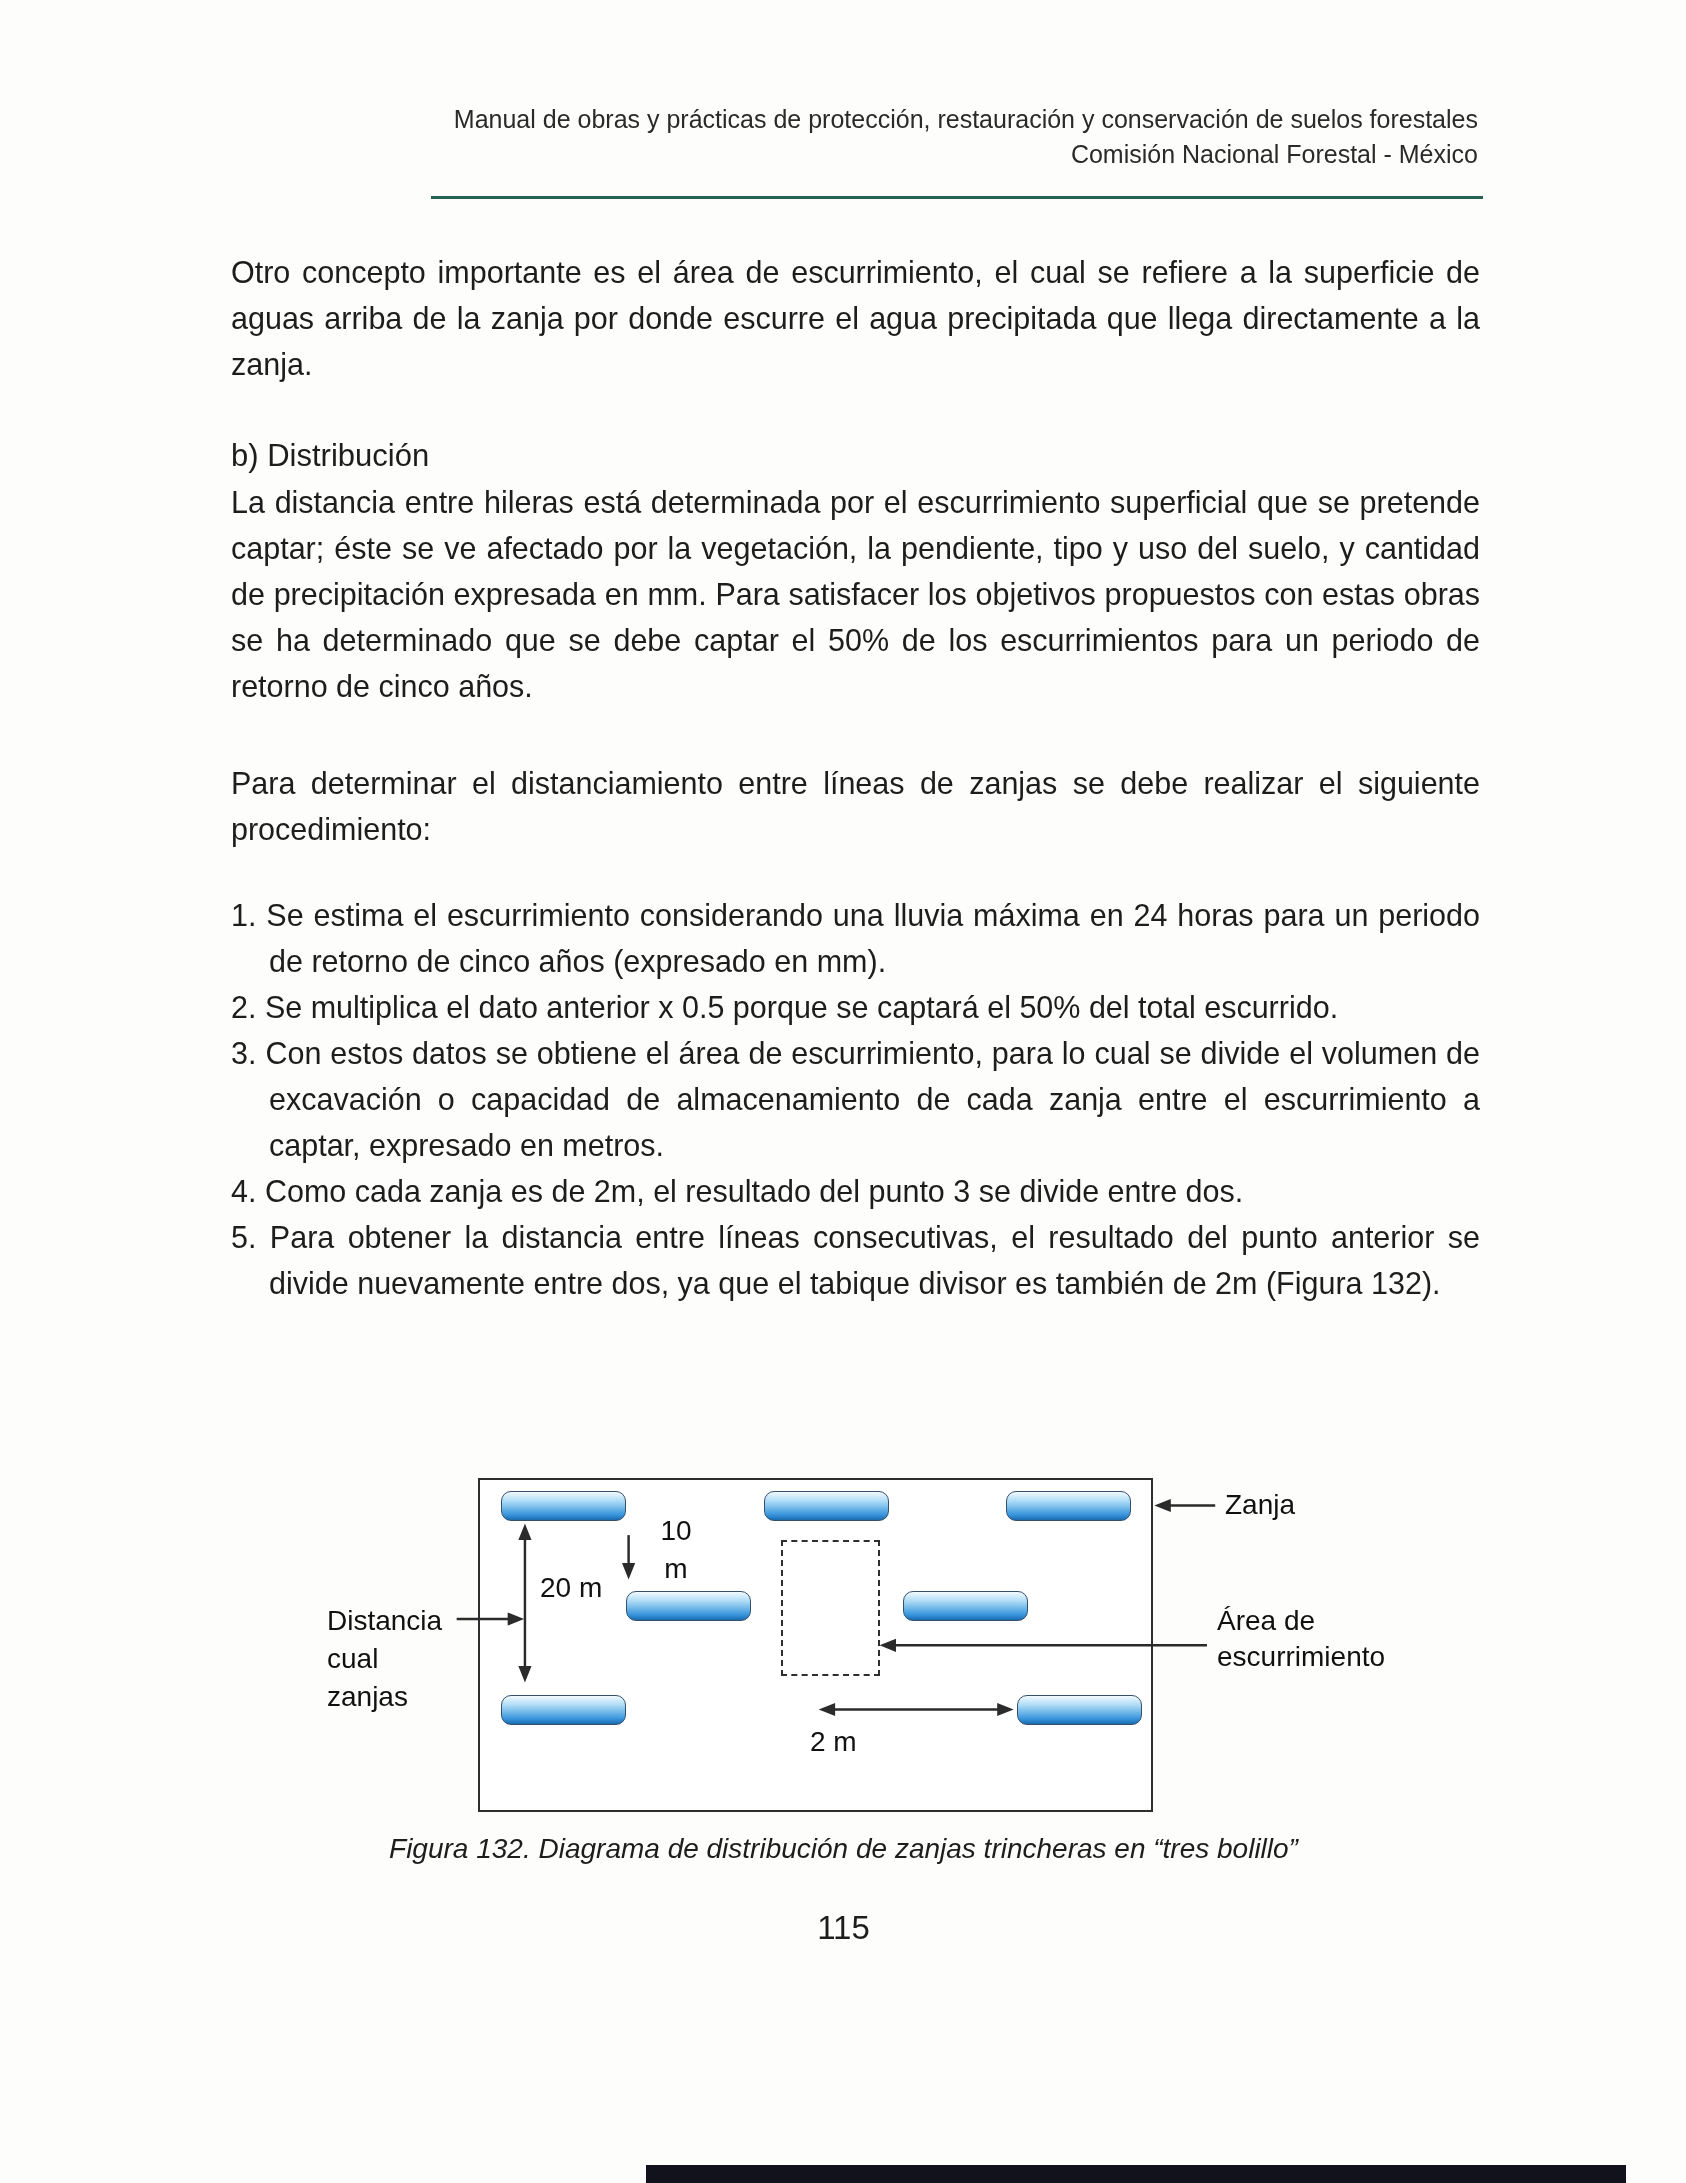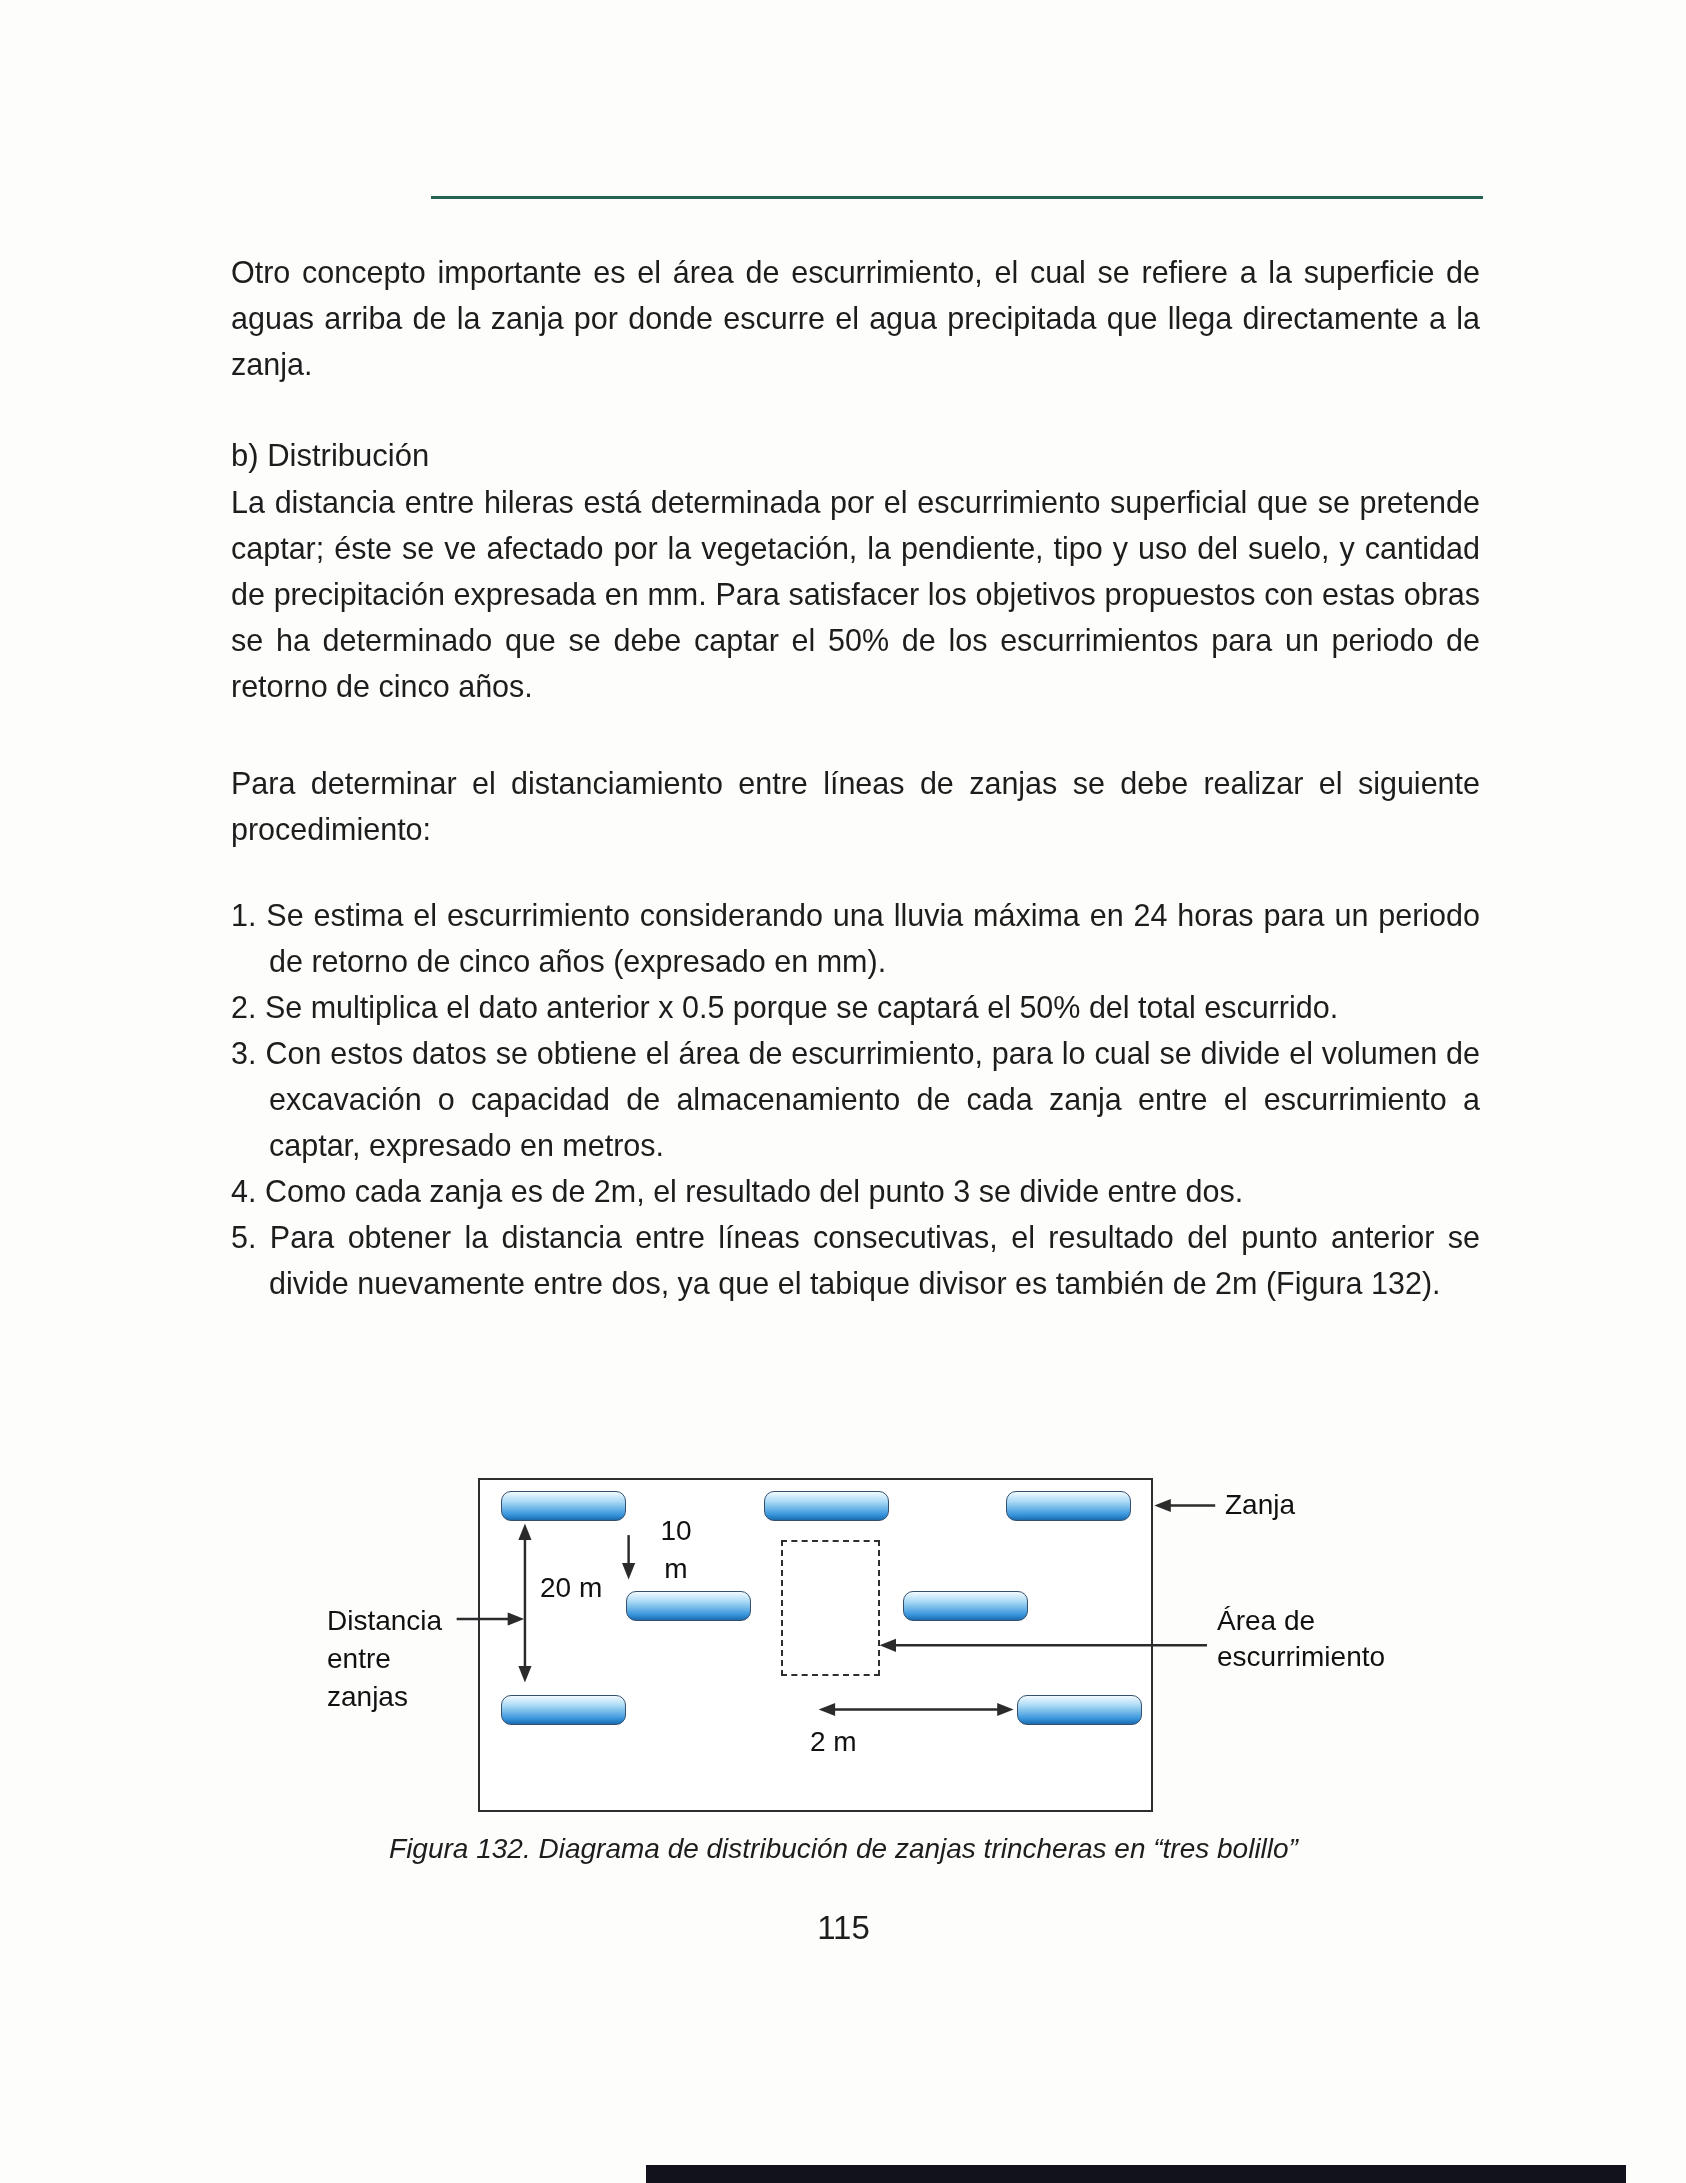--- a/index.html
+++ b/index.html
@@ -95,20 +95,24 @@
     position:absolute; left:646px; top:2165px;
     width:980px; height:18px;
     background:#12121d;
   }
 </style>
 </head>
 <body>
 
 <div class="page">
 
+  <div class="header">
+    <div>Manual de obras y prácticas de protección, restauración y conservación de suelos forestales</div>
+    <div>Comisión Nacional Forestal - México</div>
+  </div>
   <div class="rule"></div>
 
   <div class="content">
     <p class="para">Otro concepto importante es el área de escurrimiento, el cual se refiere a la superficie de aguas arriba de la zanja por donde escurre el agua precipitada que llega directamente a la zanja.</p>
     <p class="heading">b) Distribución</p>
     <p class="para">La distancia entre hileras está determinada por el escurrimiento superficial que se pretende captar; éste se ve afectado por la vegetación, la pendiente, tipo y uso del suelo, y cantidad de precipitación expresada en mm. Para satisfacer los objetivos propuestos con estas obras se ha determinado que se debe captar el 50% de los escurrimientos para un periodo de retorno de cinco años.</p>
     <p class="para p3">Para determinar el distanciamiento entre líneas de zanjas se debe realizar el siguiente procedimiento:</p>
 
     <div class="list">
       <p class="list-item"><span>1.</span> <span>Se estima el escurrimiento considerando una lluvia máxima en 24 horas para un periodo de retorno de cinco años (expresado en mm).</span></p>
@@ -166,21 +170,21 @@
 
     <div class="fig-label lbl-zanja">Zanja</div>
 
     <div class="fig-label lbl-area">
       <div>Área de</div>
       <div>escurrimiento</div>
     </div>
 
     <div class="fig-label lbl-dist">
       <div>Distancia</div>
-      <div>entre</div>
+      <div>cual</div>
       <div>zanjas</div>
     </div>
 
     <div class="fig-label lbl-20m">20 m</div>
 
     <div class="fig-label lbl-10m">
       <div>10</div>
       <div>m</div>
     </div>
 

